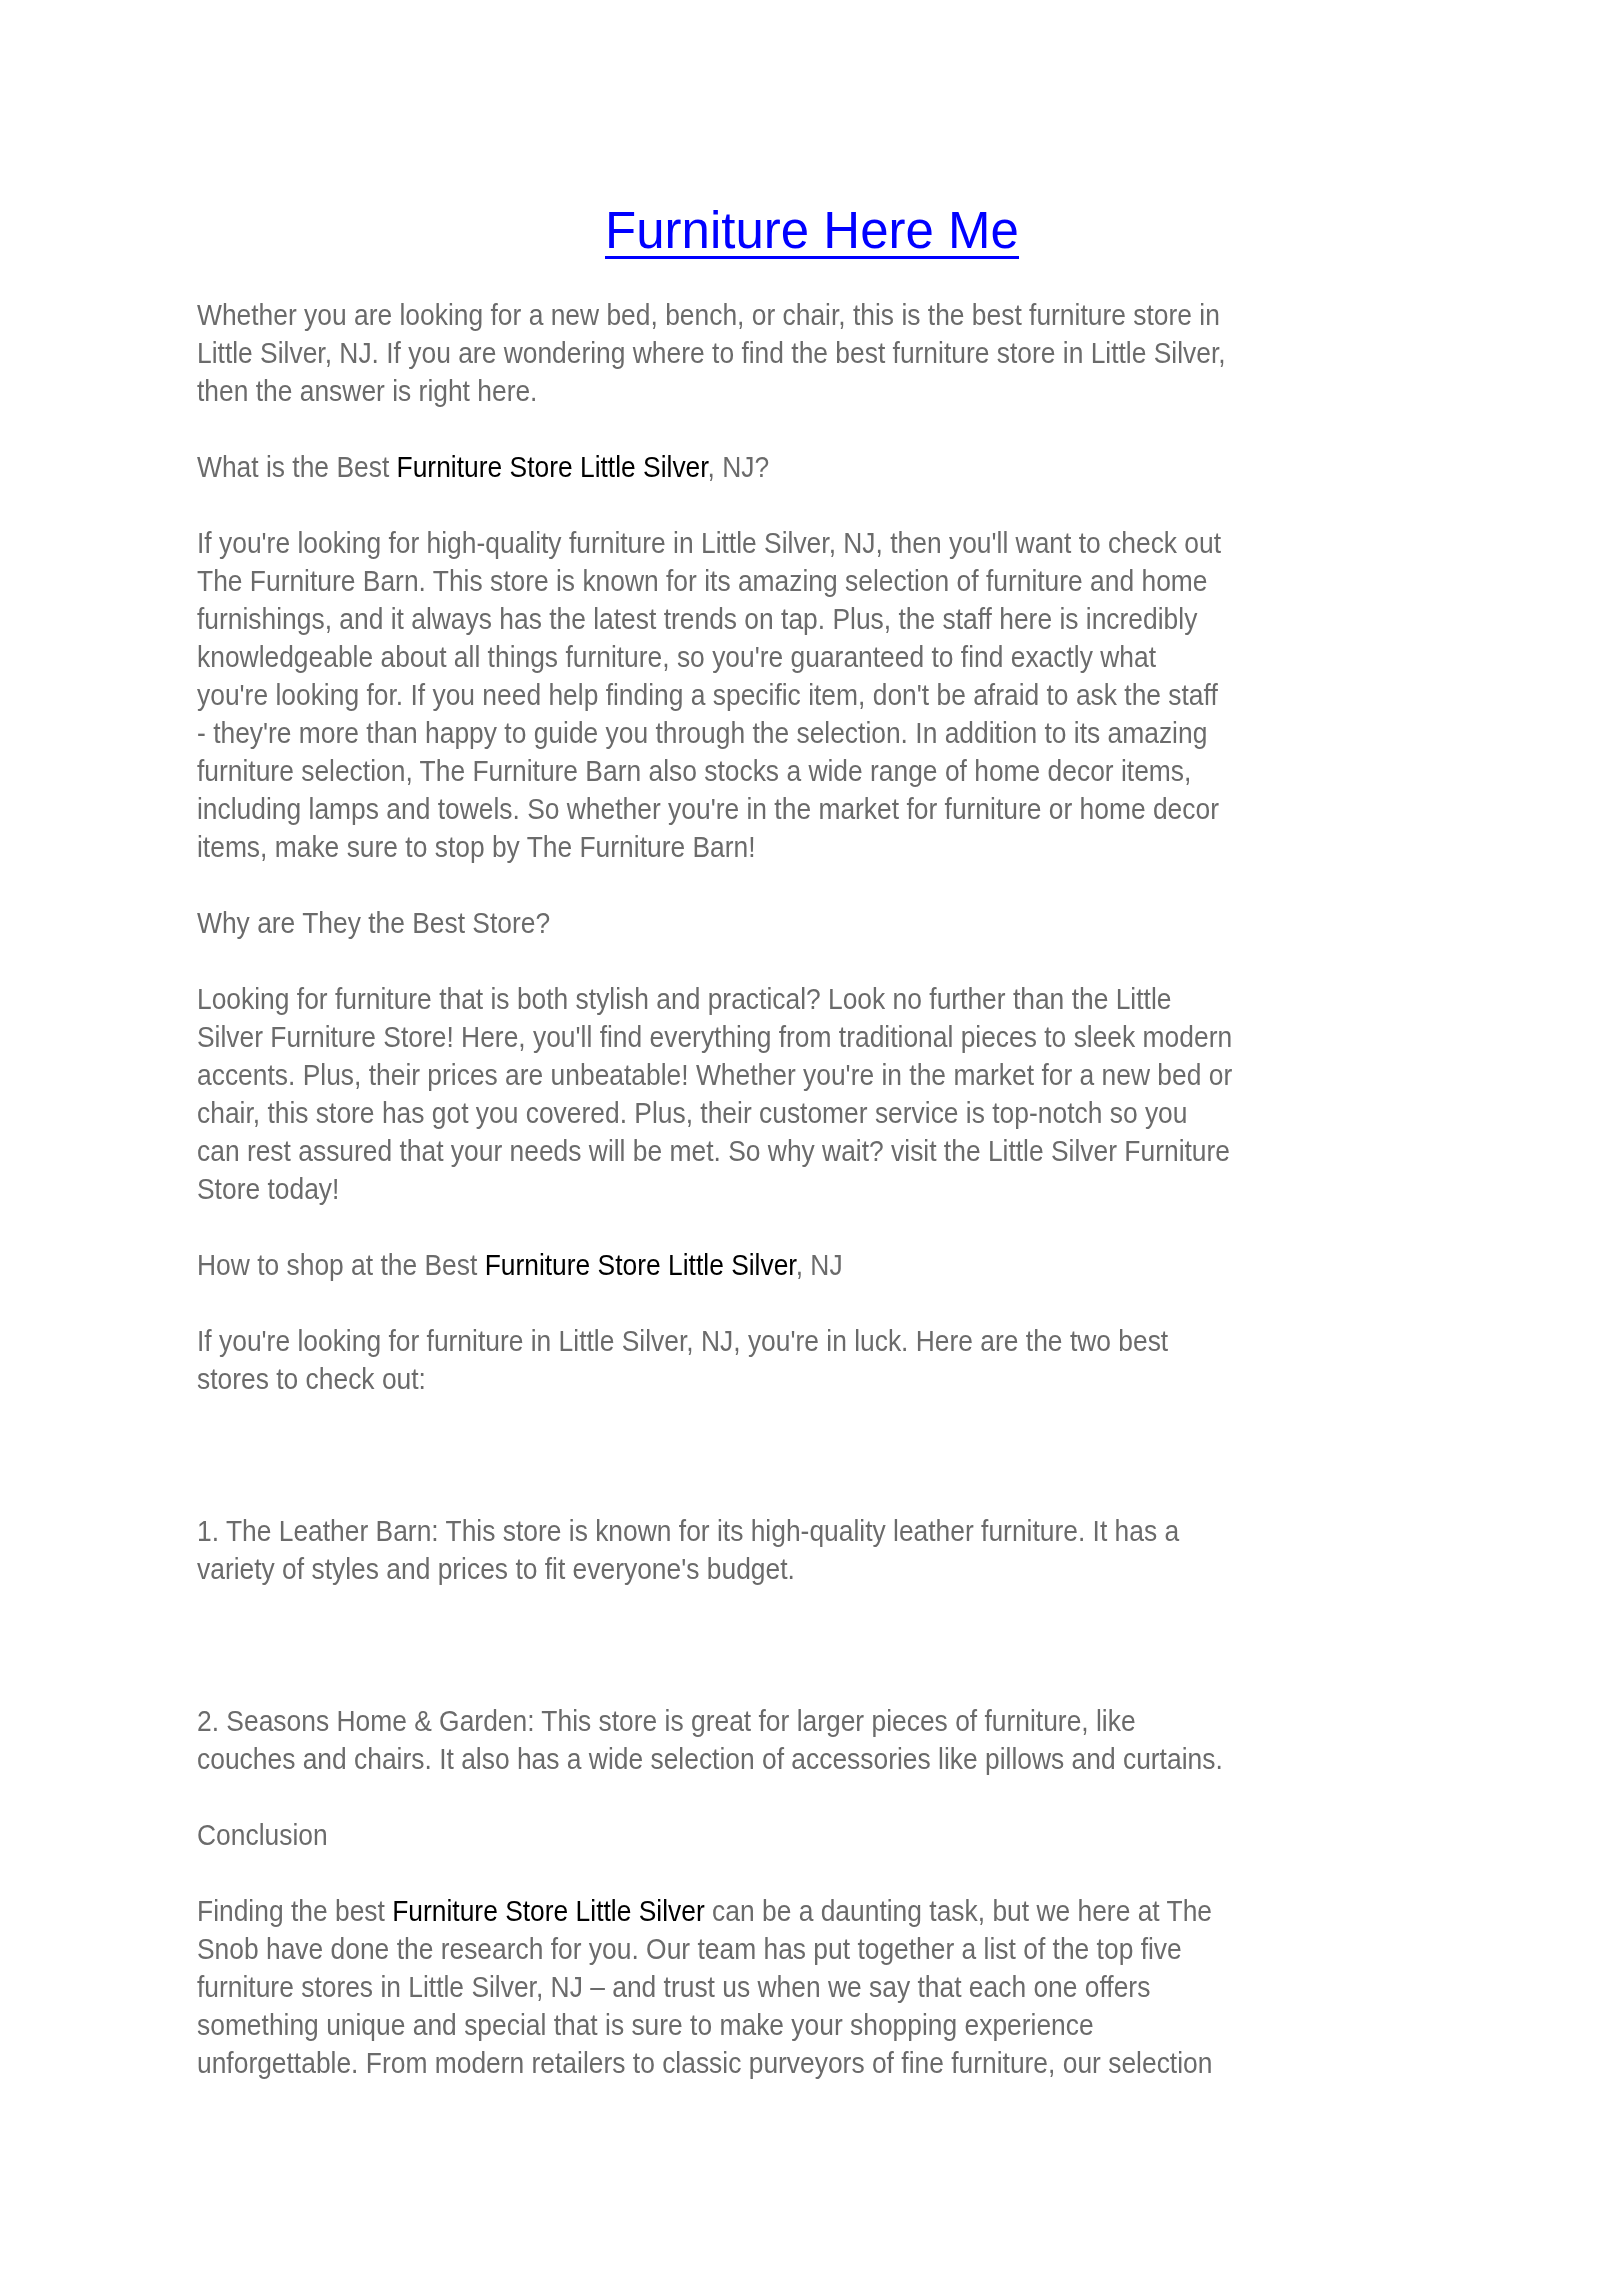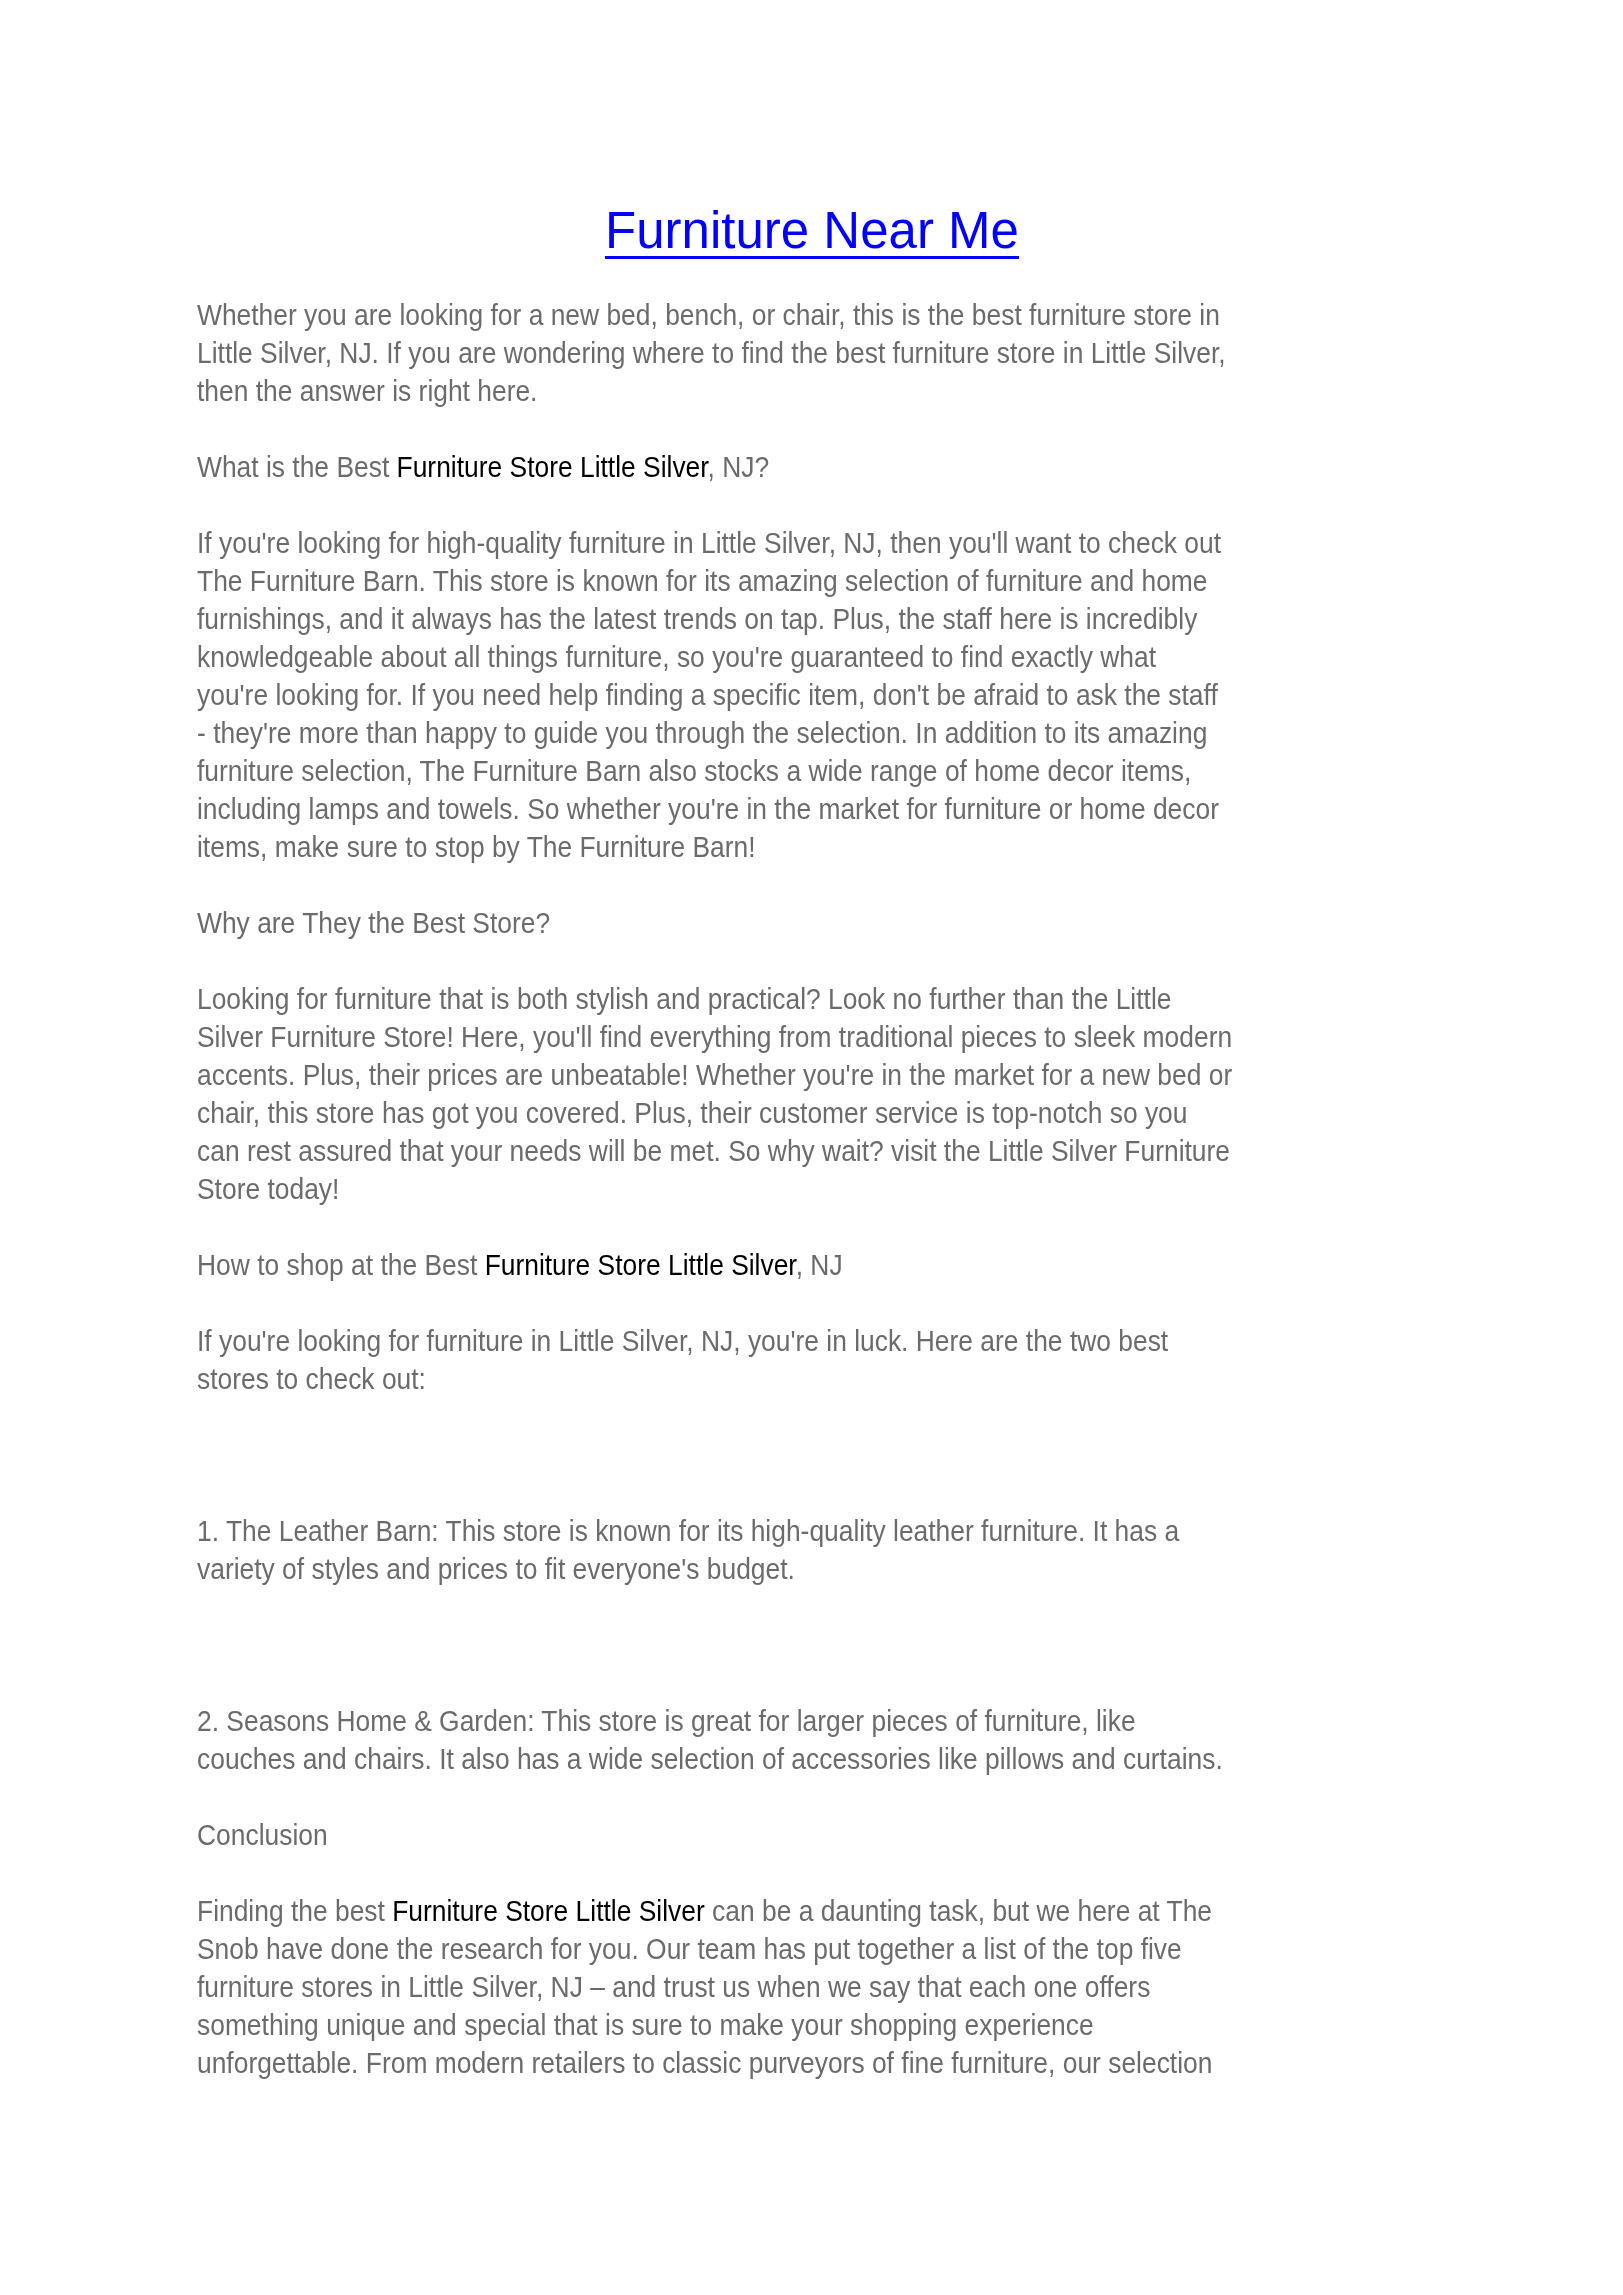--- a/index.html
+++ b/index.html
@@ -23,21 +23,21 @@
   .line { display: block; white-space: nowrap; height: 38px; }
   .blank { display: block; height: 38px; }
   .link { color: #000000; text-decoration: none; }
 </style>
 </head>
 <body>
 
 <div class="page">
 
   <div class="title">
-    <a>Furniture Near Me</a>
+    <a>Furniture Here Me</a>
   </div>
 
   <div class="body">
 
     <div>
       <span class="line">Whether you are looking for a new bed, bench, or chair, this is the best furniture store in</span>
       <span class="line">Little Silver, NJ. If you are wondering where to find the best furniture store in Little Silver,</span>
       <span class="line">then the answer is right here.</span>
     </div>
     <span class="blank"></span>

